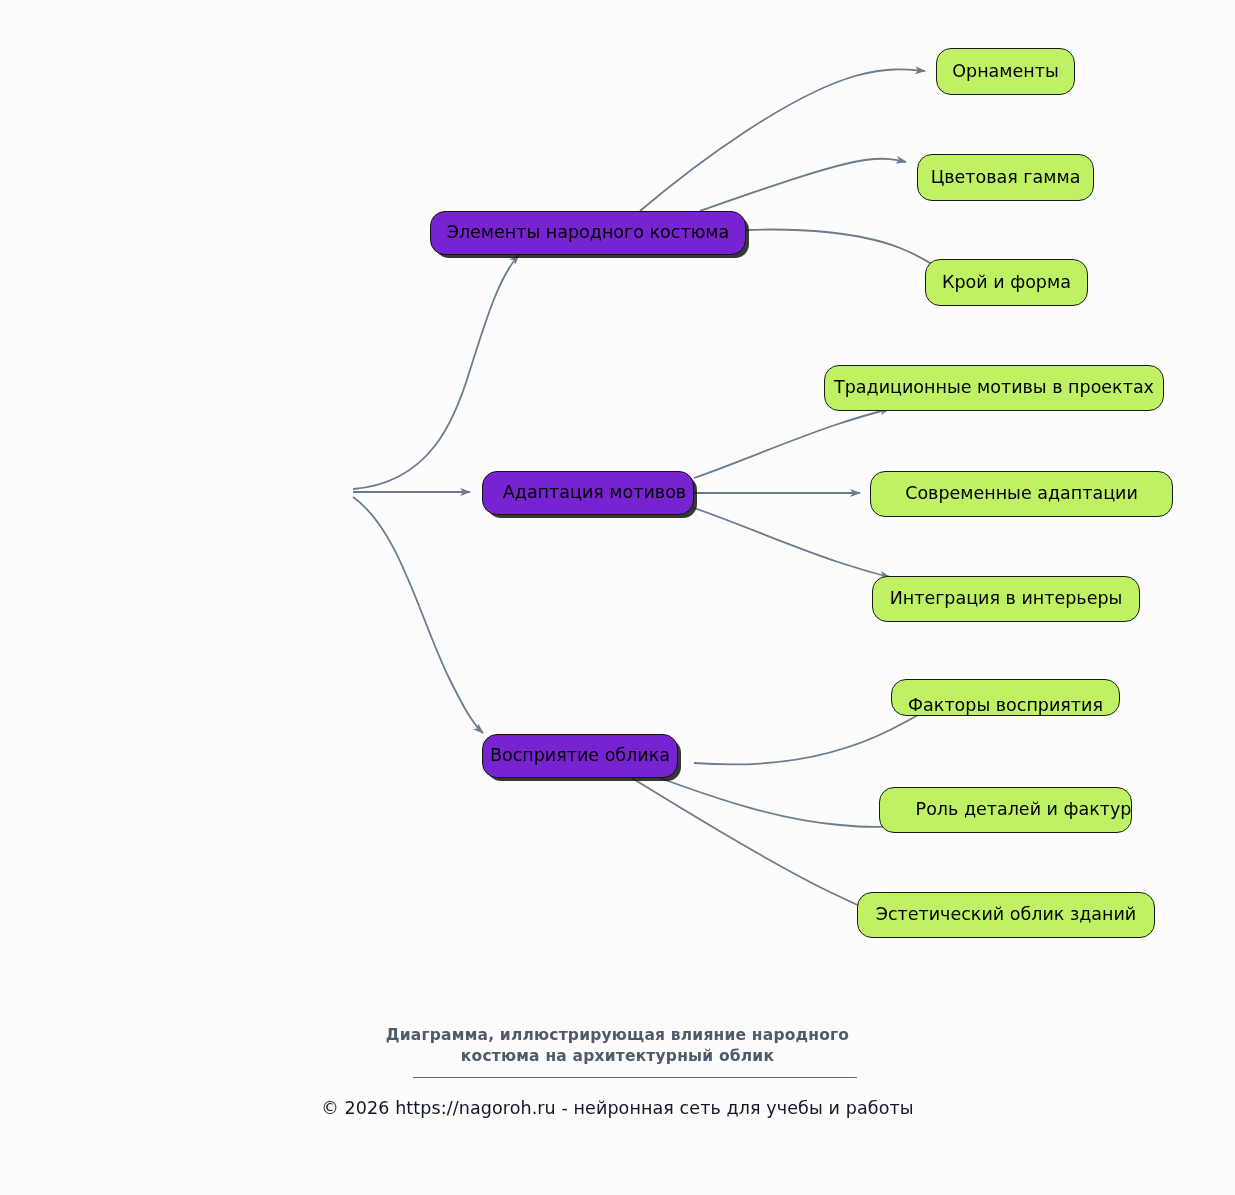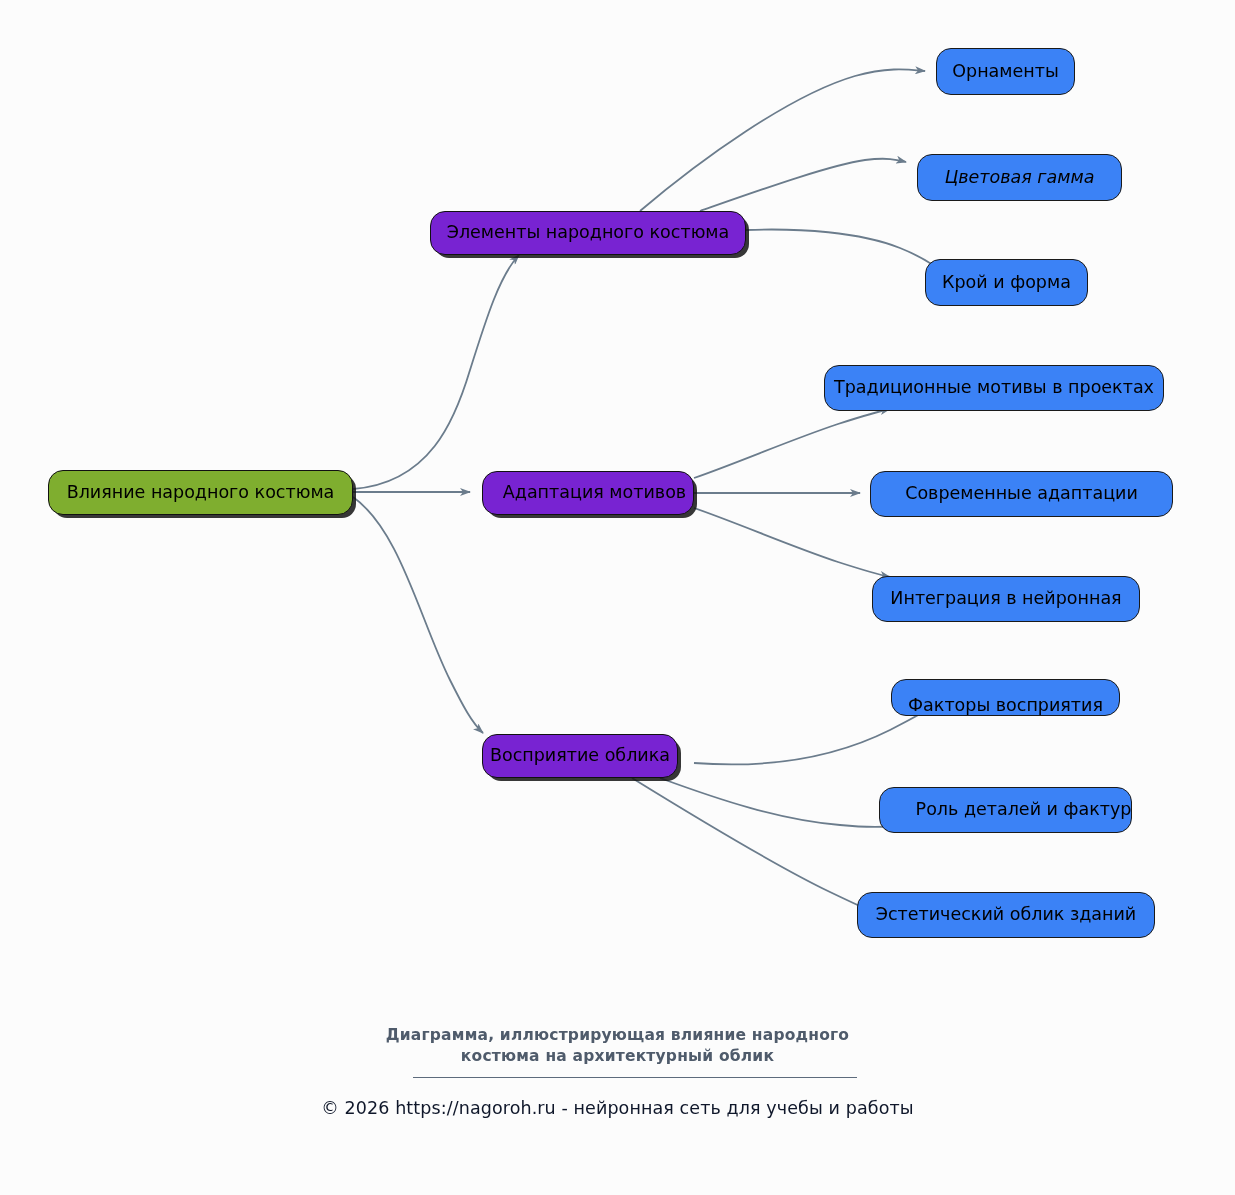--- a/index.html
+++ b/index.html
@@ -46,21 +46,21 @@
     border-radius: 15px;
   }
   .node-branch {
     background: #7823d2;
     border: 1.4px solid #111111;
     box-shadow: 4px 4px 0 -1px rgba(20,20,20,0.85);
     font-size: 17.5px;
     border-radius: 15px;
   }
   .node-leaf {
-    background: #3b82f6;
+    background: #bef264;
     border: 1.6px solid #1a1a1a;
     font-size: 17.5px;
     border-radius: 15px;
   }
   .caption {
     position: absolute;
     left: 0;
     width: 1235px;
     text-align: center;
     color: #4f5b6b;
@@ -104,48 +104,45 @@
         <path d="M 746 230 C 800 228 860 232 900 248 C 925 258 938 268 946 275"></path>
         <path d="M 694 478 C 740 462 790 440 838 424 C 866 415 880 411 890 409"></path>
         <path d="M 694 493 L 860 493"></path>
         <path d="M 694 508 C 740 524 790 546 838 562 C 866 571 880 575 890 577"></path>
         <path d="M 694 763 C 760 768 830 760 890 730 C 925 712 945 700 955 694"></path>
         <path d="M 660 778 C 720 800 780 820 840 825 C 870 828 885 827 895 826"></path>
         <path d="M 632 778 C 700 820 780 868 830 892 C 855 904 868 910 876 913"></path>
       </g>
   </svg>
 
-  <div class="node node-root" style="left: 48px; top: 470px; width: 305px; height: 45px;">
-    <span>Влияние народного костюма</span>
-  </div>
 
   <div class="node node-branch" style="left: 430px; top: 211px; width: 316px; height: 44px;">
     <span>Элементы народного костюма</span>
   </div>
   <div class="node node-leaf" style="left: 936px; top: 48px; width: 139px; height: 47px;">
     <span>Орнаменты</span>
   </div>
-  <div class="node node-leaf" style="left: 917px; top: 154px; width: 205px; height: 47px; font-style: italic;">
+  <div class="node node-leaf" style="left: 917px; top: 154px; width: 177px; height: 47px;">
     <span>Цветовая гамма</span>
   </div>
   <div class="node node-leaf" style="left: 925px; top: 259px; width: 163px; height: 47px;">
     <span>Крой и форма</span>
   </div>
 
   <div class="node node-branch" style="left: 482px; top: 471px; width: 212px; height: 44px; padding-left: 13px;">
     <span>Адаптация мотивов</span>
   </div>
   <div class="node node-leaf" style="left: 824px; top: 365px; width: 340px; height: 46px;">
     <span>Традиционные мотивы в проектах</span>
   </div>
   <div class="node node-leaf" style="left: 870px; top: 471px; width: 303px; height: 46px;">
     <span>Современные адаптации</span>
   </div>
   <div class="node node-leaf" style="left: 872px; top: 576px; width: 268px; height: 46px;">
-    <span>Интеграция в нейронная</span>
+    <span>Интеграция в интерьеры</span>
   </div>
 
   <div class="node node-branch" style="left: 482px; top: 734px; width: 196px; height: 44px;">
     <span>Восприятие облика</span>
   </div>
   <div class="node node-leaf" style="left: 891px; top: 679px; width: 229px; height: 37px; align-items: flex-end;">
     <span>Факторы восприятия</span>
   </div>
   <div class="node node-leaf" style="left: 879px; top: 787px; width: 253px; height: 46px; padding-left: 36px;">
     <span>Роль деталей и фактур</span>

